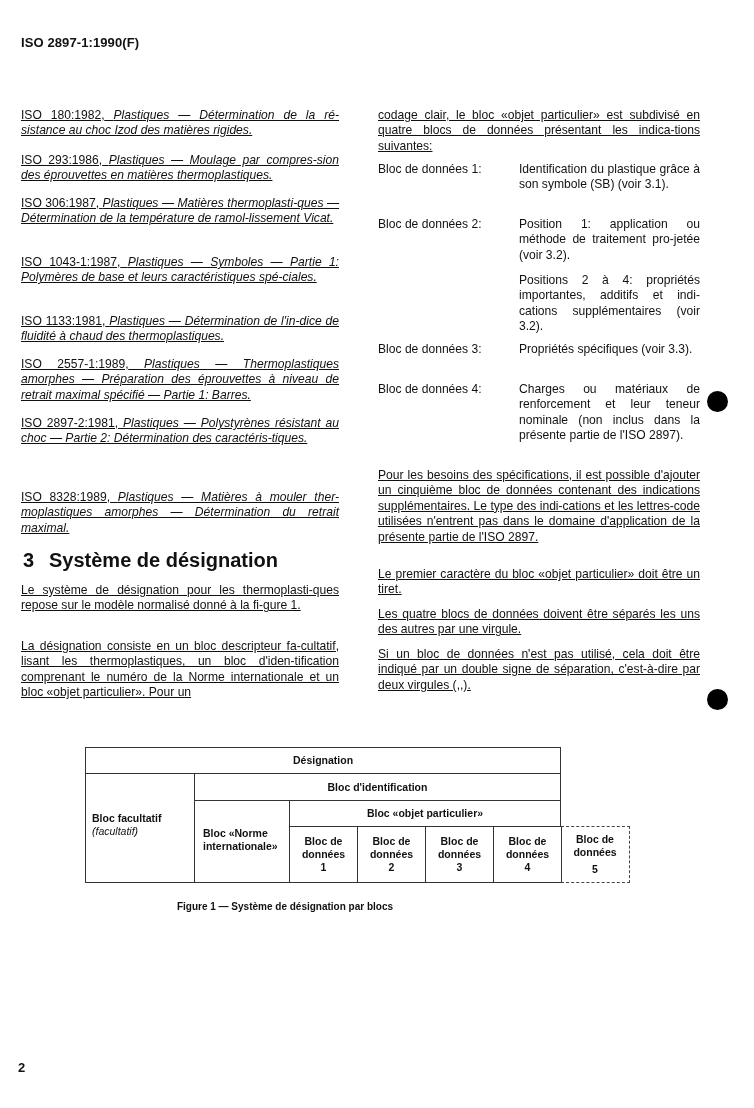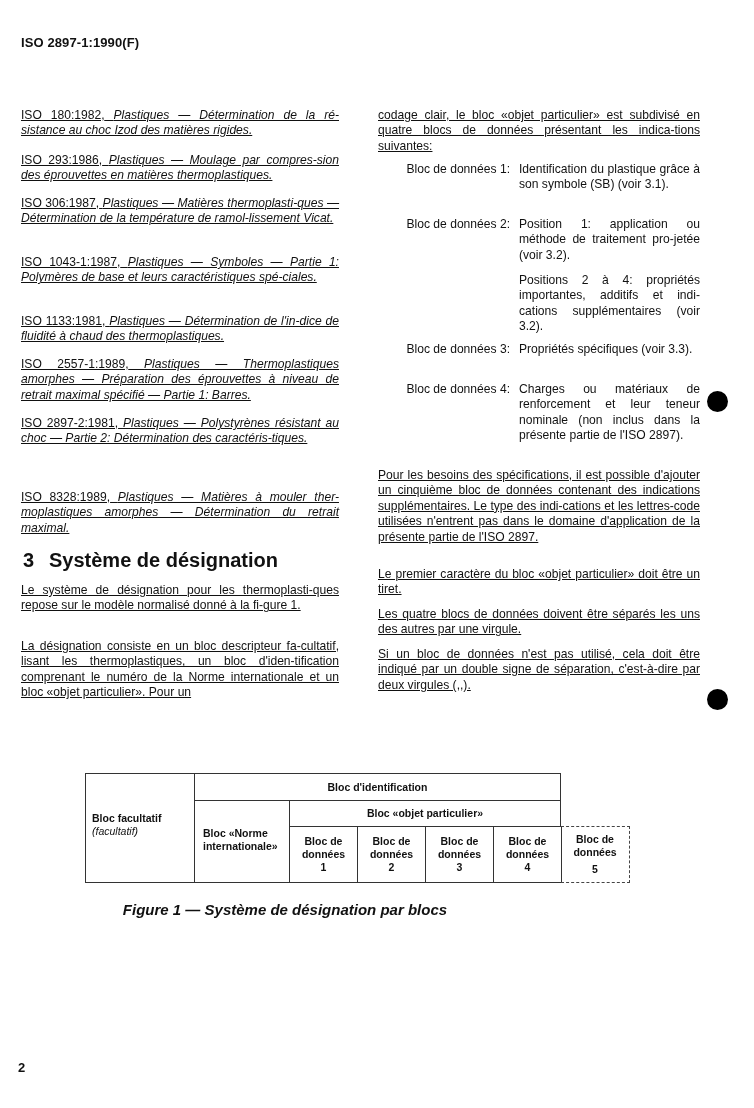--- a/index.html
+++ b/index.html
@@ -22,21 +22,21 @@
     position: absolute; left: 0; width: 100%;
     text-align: justify; hyphens: manual; text-decoration: underline;
   }
   .p i { font-style: italic; }
   .sec-head {
     position: absolute; left: 2px; font-weight: bold; font-size: 20px;
   }
   .sec-num { display: inline-block; width: 26px; }
   .bloc-row { position: absolute; left: 0; width: 100%; }
   .bloc-label {
-    position: absolute; left: 0; width: 132px; text-align: right;
+    position: absolute; left: 0; width: 132px; text-align: left;
   }
   .bloc-desc {
     position: absolute; left: 141px; width: 181px; text-align: justify;
   }
   .dot {
     position: absolute; width: 21px; height: 21px; border-radius: 50%; background: #000;
   }
   
   .fig {
     position: absolute; left: 85px; top: 747px; width: 546px; height: 136px;
@@ -44,21 +44,21 @@
   }
   .cell {
     position: absolute; box-sizing: border-box; border: 1px solid #333;
     display: flex; align-items: center; justify-content: center; text-align: center;
   }
   .cell.left { justify-content: flex-start; align-items: flex-start; text-align: left; }
   .cell.dashed { border: 1px dashed #444; }
   .norm { font-weight: normal; font-style: italic; }
   .caption {
     position: absolute; left: 0; width: 600px; top: 901px; text-align: center;
-    font-weight: bold; font-size: 15px; font-style: italic;
+    font-weight: bold; font-size: 10px;
   }
   .caption span { margin-left: -30px; }
   .pagenum {
     position: absolute; left: 18px; top: 1060px; font-weight: bold; font-size: 13px;
   }
 </style>
 </head>
 <body>
 
 <div class="header">ISO 2897-1:1990(F)</div>
@@ -104,20 +104,23 @@
   <div class="p" style="top:468px">Pour les besoins des spécifications, il est possible d'ajouter un cinquième bloc de données contenant des indications supplémentaires. Le type des indi-cations et les lettres-code utilisées n'entrent pas dans le domaine d'application de la présente partie de l'ISO 2897.</div>
   <div class="p" style="top:567px">Le premier caractère du bloc «objet particulier» doit être un tiret.</div>
   <div class="p" style="top:607px">Les quatre blocs de données doivent être séparés les uns des autres par une virgule.</div>
   <div class="p" style="top:647px">Si un bloc de données n'est pas utilisé, cela doit être indiqué par un double signe de séparation, c'est-à-dire par deux virgules (,,).</div>
 </div>
 
 <div class="dot" style="left:707px; top:391px"></div>
 <div class="dot" style="left:707px; top:689px"></div>
 
 <div class="fig">
+  <div class="cell" style="left:0;top:0;width:476px;height:27px">
+      <span>Désignation</span>
+    </div>
   <div class="cell left" style="left:0;top:26px;width:110px;height:110px;padding:38px 0 0 6px">
     <div>
         <div>Bloc facultatif</div>
         <div class="norm">(facultatif)</div>
       </div>
   </div>
   <div class="cell" style="left:109px;top:26px;width:367px;height:28px">
       <span>Bloc d'identification</span>
     </div>
   <div class="cell left" style="left:109px;top:53px;width:96px;height:83px;padding:26px 16px 0 8px">

